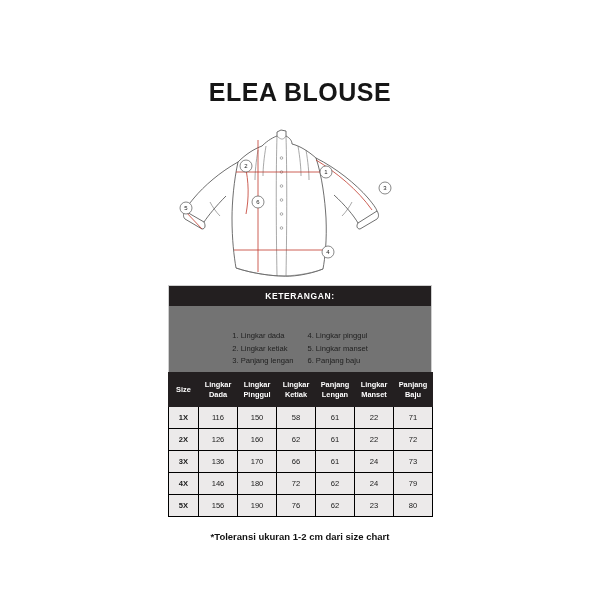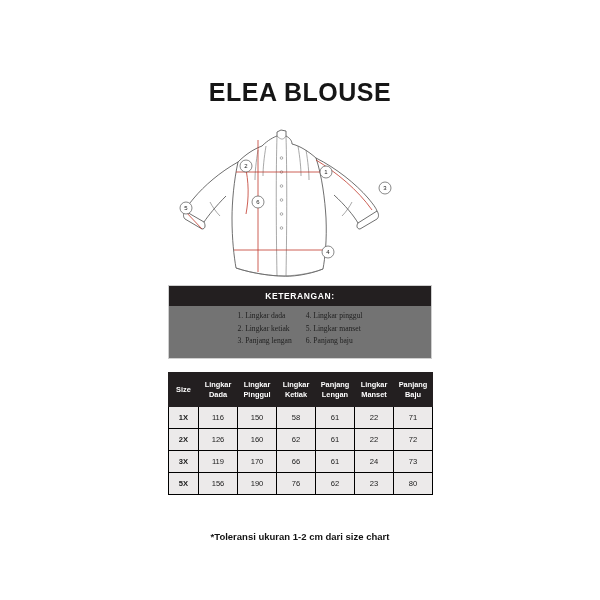--- a/index.html
+++ b/index.html
@@ -59,25 +59,24 @@
   .keterangan-header {
     background: #231f20;
     color: #ffffff;
     text-align: center;
     font-size: 8.5px;
     font-weight: bold;
     letter-spacing: 0.6px;
     padding: 5px 0 5px 0;
   }
   .keterangan-body {
-    padding: 4px 0 10px 0;
+    padding: 24px 0 10px 0;
     display: flex;
     justify-content: center;
     gap: 14px;
-    font-family: Liberation Serif, serif;
   }
   .ket-col {
     font-size: 7.6px;
     line-height: 1.65;
     color: #1f1f1f;
   }
   .ket-col div {
     white-space: nowrap;
   }
 
@@ -271,26 +270,35 @@
         <td class="size-col">2X</td>
         <td>126</td>
         <td>160</td>
         <td>62</td>
         <td>61</td>
         <td>22</td>
         <td>72</td>
       </tr>
       <tr>
         <td class="size-col">3X</td>
-        <td>119</td>
+        <td>136</td>
         <td>170</td>
         <td>66</td>
         <td>61</td>
         <td>24</td>
         <td>73</td>
+      </tr>
+      <tr>
+        <td class="size-col">4X</td>
+        <td>146</td>
+        <td>180</td>
+        <td>72</td>
+        <td>62</td>
+        <td>24</td>
+        <td>79</td>
       </tr>
       <tr>
         <td class="size-col">5X</td>
         <td>156</td>
         <td>190</td>
         <td>76</td>
         <td>62</td>
         <td>23</td>
         <td>80</td>
       </tr>

